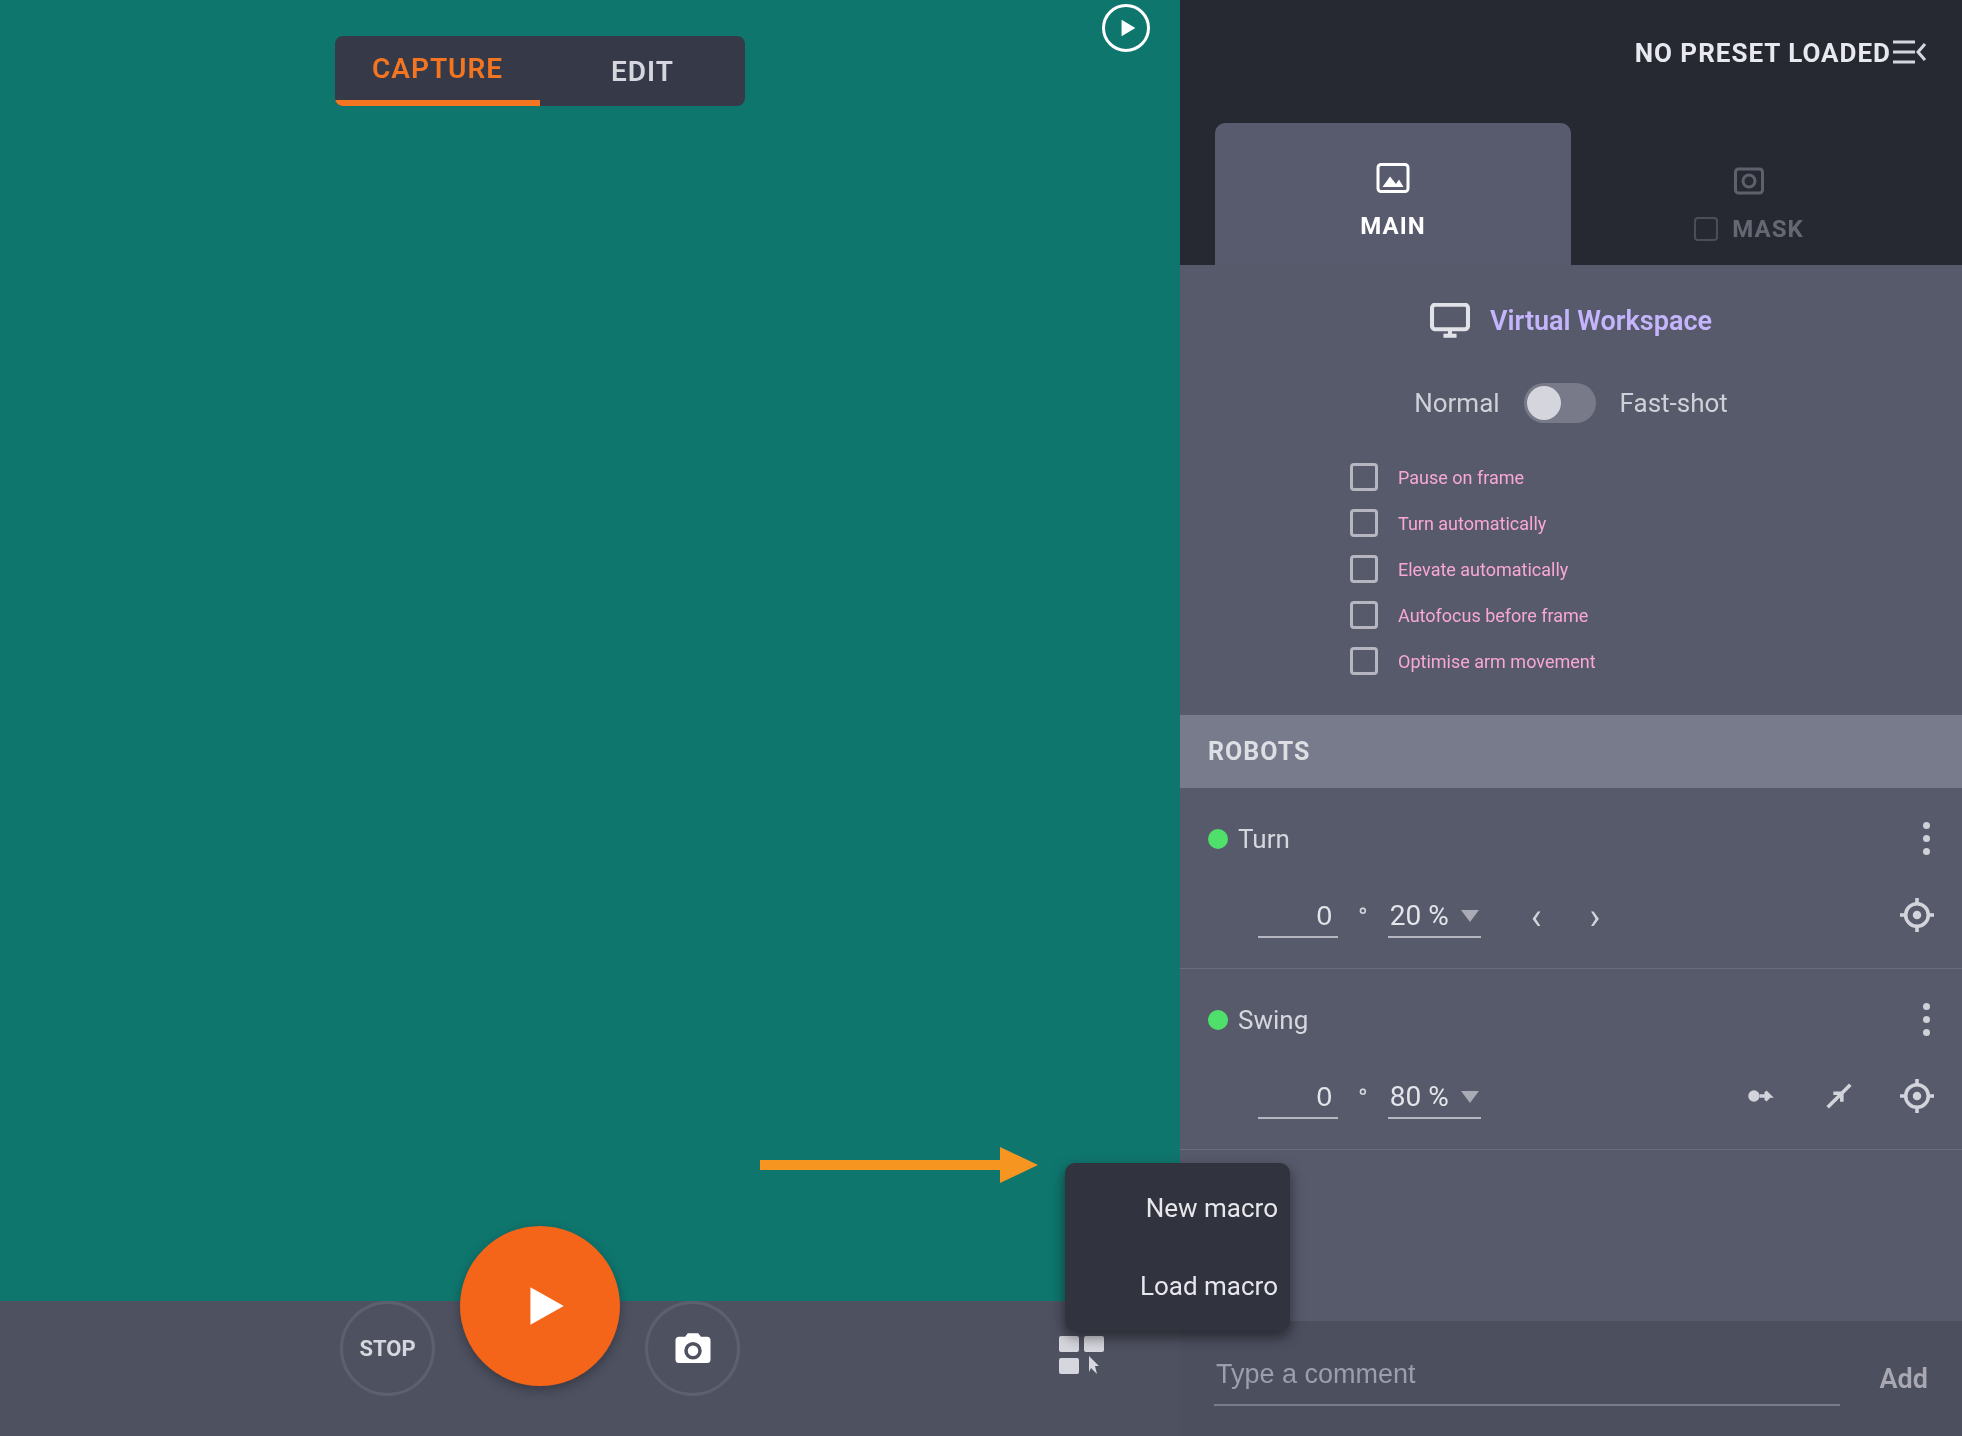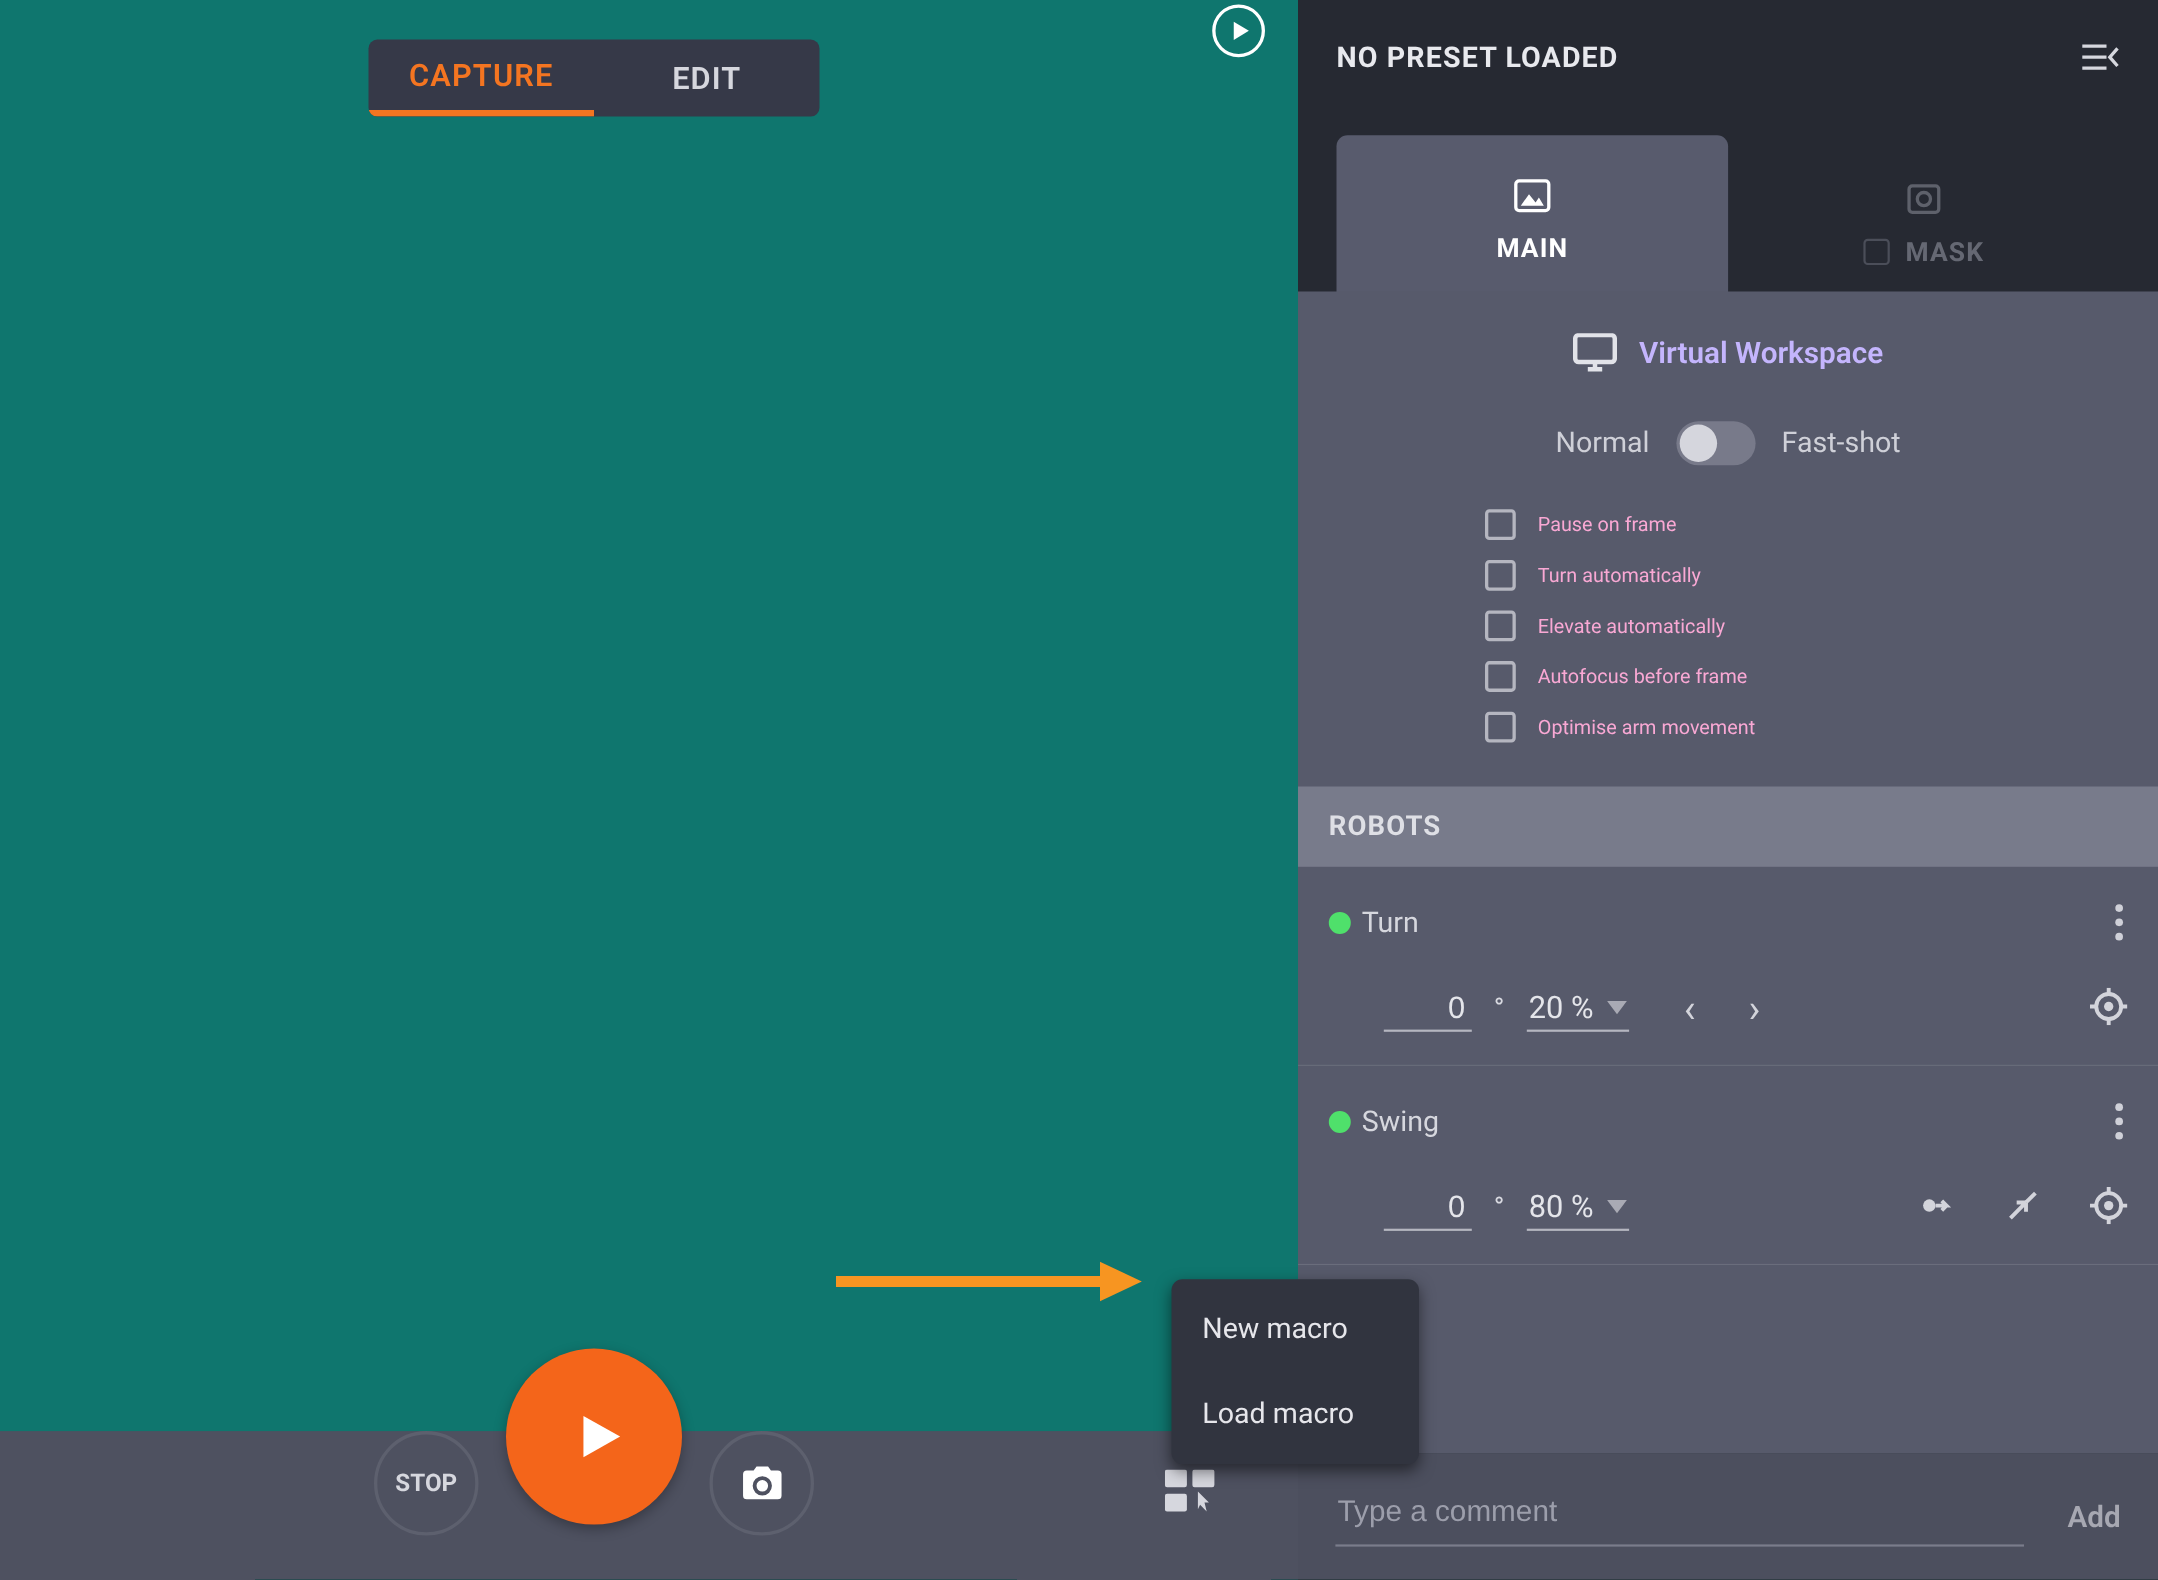--- a/index.html
+++ b/index.html
@@ -108,23 +108,23 @@
     bottom: 105px;
     right: -110px;
     width: 225px;
     background: #31343f;
     border-radius: 10px;
     box-shadow: 0 6px 14px rgba(0,0,0,0.5);
     z-index: 50;
     padding: 6px 0;
   }
   .macro-menu .mitem {
-    padding: 24px 28px;
+    padding: 24px 12px;
     font-size: 26px;
-    color: #e6e6eb; cursor:pointer;
+    color: #e6e6eb; cursor:pointer;text-align:right;
   }
   .arrow-annot {
     position: absolute;
     top: 1145px;
     left: 760px;
     width: 280px; height: 40px;
     z-index: 60;
   }
   
   .right {
@@ -132,21 +132,21 @@
     background: #2b2e38;
     display:flex; flex-direction:column;
     position:relative;
   }
   .right-header {
     background: #262932;
     padding: 38px 35px 0 35px;
     height: 265px;
   }
   .preset-row {
-    display:flex; justify-content:space-between; align-items:flex-start;
+    display:flex; justify-content:flex-end; align-items:flex-start;
   }
   .preset-title { font-size: 26px; font-weight:700; letter-spacing:1px; color:#e8e9ee; }
   .menu-collapse-icon { width:36px; height:28px; }
   .right-tabs {
     margin-top: 55px;
     display:flex;
   }
   .right-tab {
     flex:1; height:160px; display:flex; flex-direction:column;
     align-items:center; justify-content:center; gap:16px;

